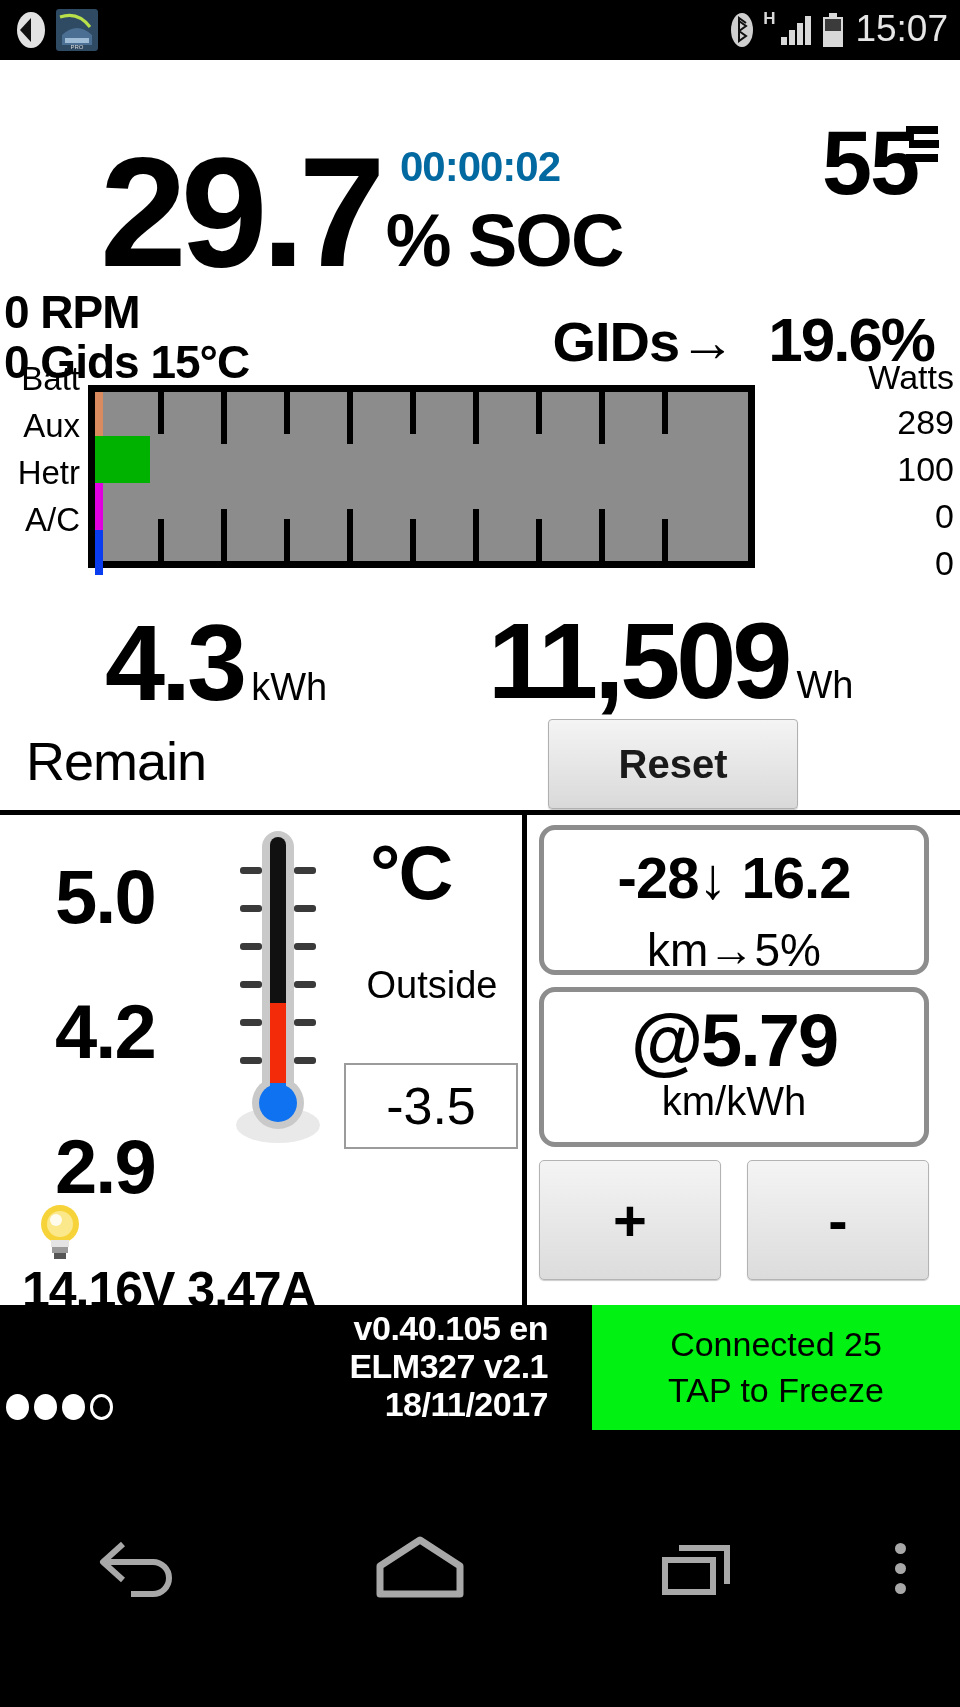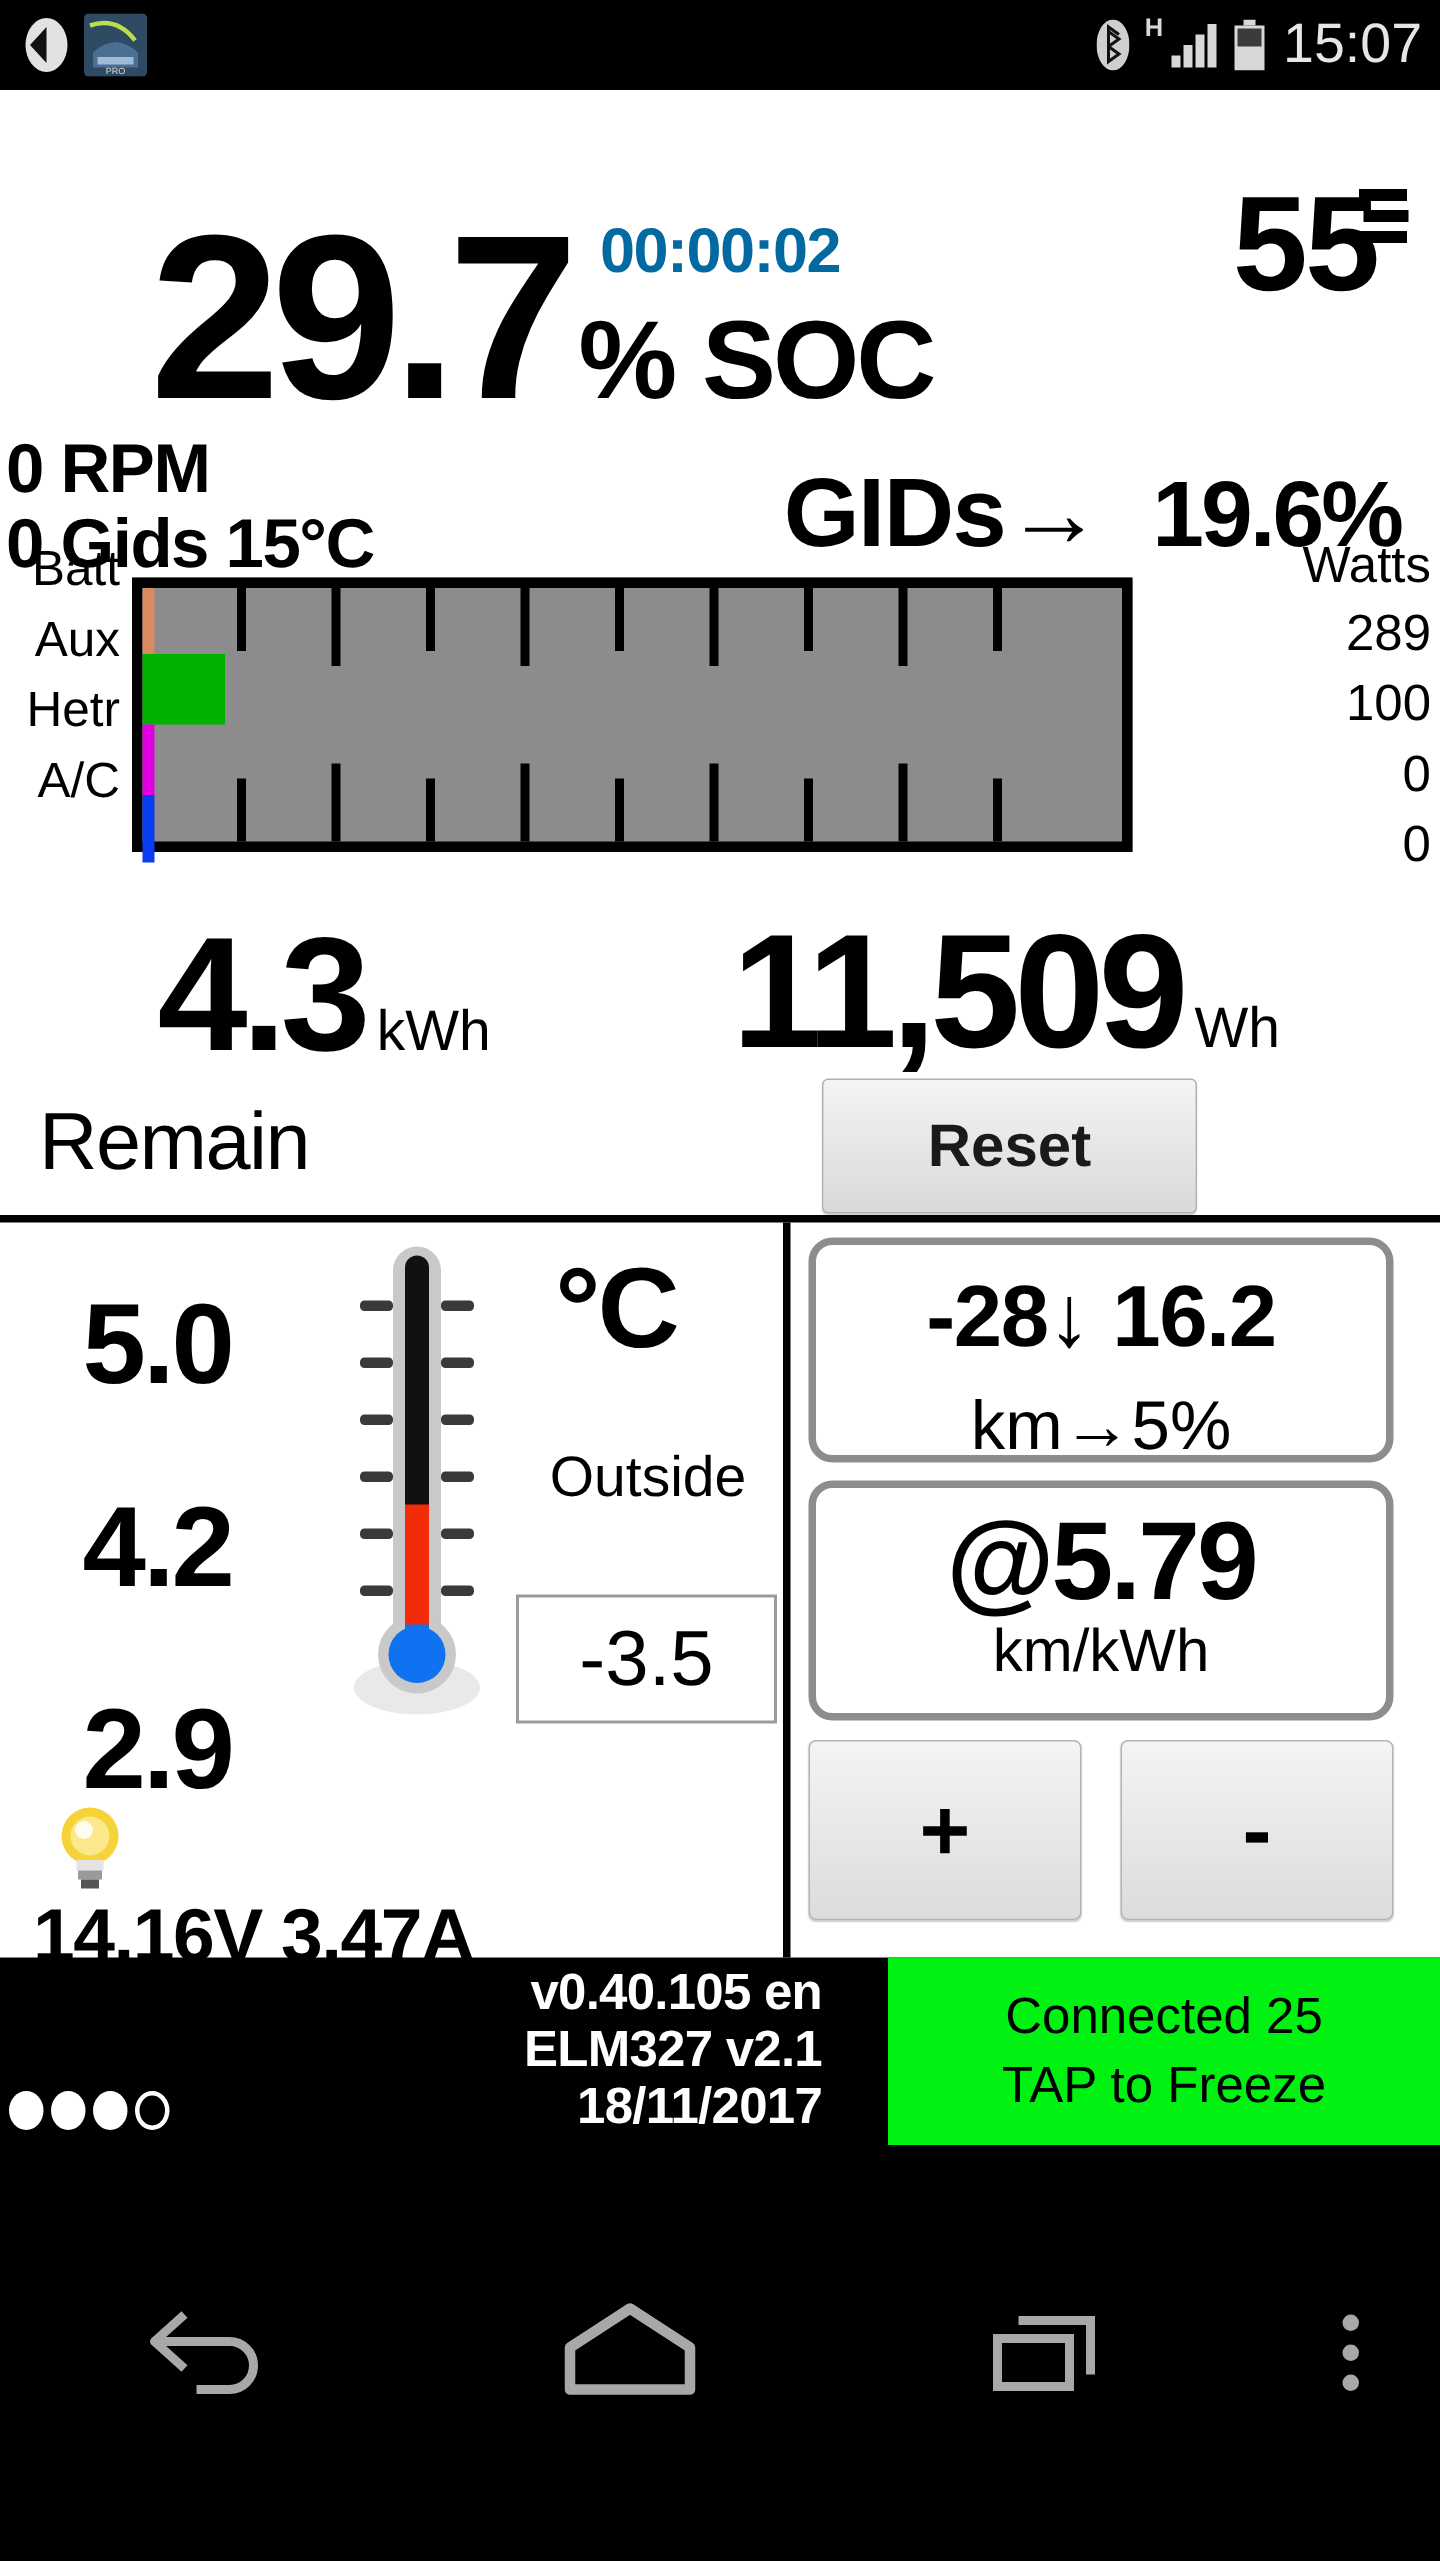--- a/index.html
+++ b/index.html
@@ -36,21 +36,21 @@
   .hamburger i{display:block;height:8px;background:#000;margin-bottom:6px;width:32px;}
   .hamburger i:nth-child(2){width:30px;margin-left:3px;}
 
   .socrow{position:absolute;top:78px;left:0;width:100%;display:flex;align-items:baseline;}
   .soc-val{font-size:156px;font-weight:bold;line-height:0.95;letter-spacing:-6px;margin-left:100px;}
   .soc-unit{font-size:74px;font-weight:bold;letter-spacing:-2px;margin-left:6px;}
   .soc-right{position:absolute;right:42px;top:52px;font-size:90px;font-weight:bold;letter-spacing:-2px;}
 
   .rpmline{position:absolute;left:4px;top:228px;font-size:46px;font-weight:bold;letter-spacing:-1px;line-height:1.08;}
   .gidsrow{position:absolute;right:0;top:244px;display:flex;align-items:baseline;}
-  .gids-lbl{font-size:65px;font-weight:bold;letter-spacing:-1px;}
+  .gids-lbl{font-size:56px;font-weight:bold;letter-spacing:-1px;}
   .gids-val{font-size:62px;font-weight:bold;letter-spacing:-2px;margin-left:34px;margin-right:26px;}
 
   
   .chartwrap{position:relative;flex:none;height:240px;}
   .chart-labels{position:absolute;left:0;top:0;width:88px;}
   .chart-labels div{font-size:33px;text-align:right;padding-right:8px;height:47px;line-height:47px;}
   .chart-box{position:absolute;left:88px;top:30px;width:667px;height:183px;background:#8c8c8c;
     border-top:7px solid #000;border-bottom:7px solid #000;border-left:7px solid #000;border-right:7px solid #000;
     box-sizing:border-box;}
   .tickrow{position:absolute;left:0;width:100%;height:0;}

